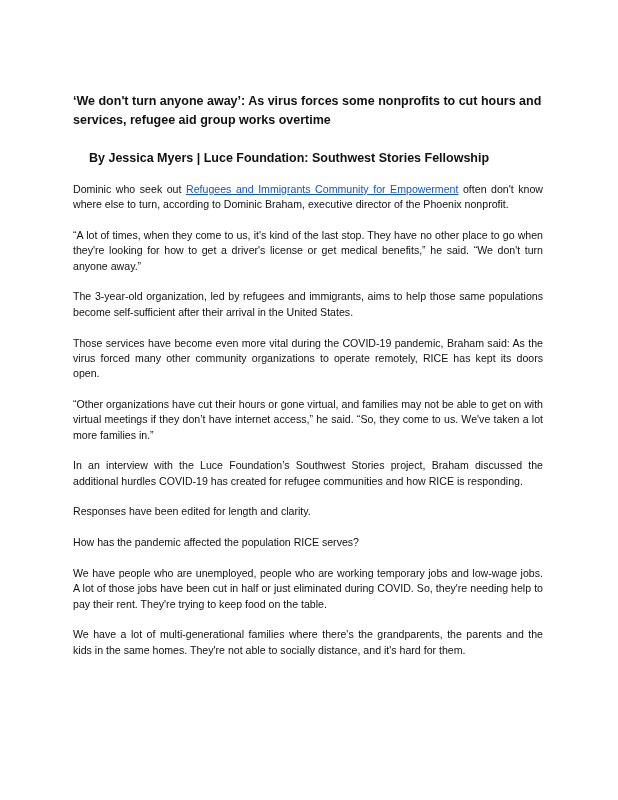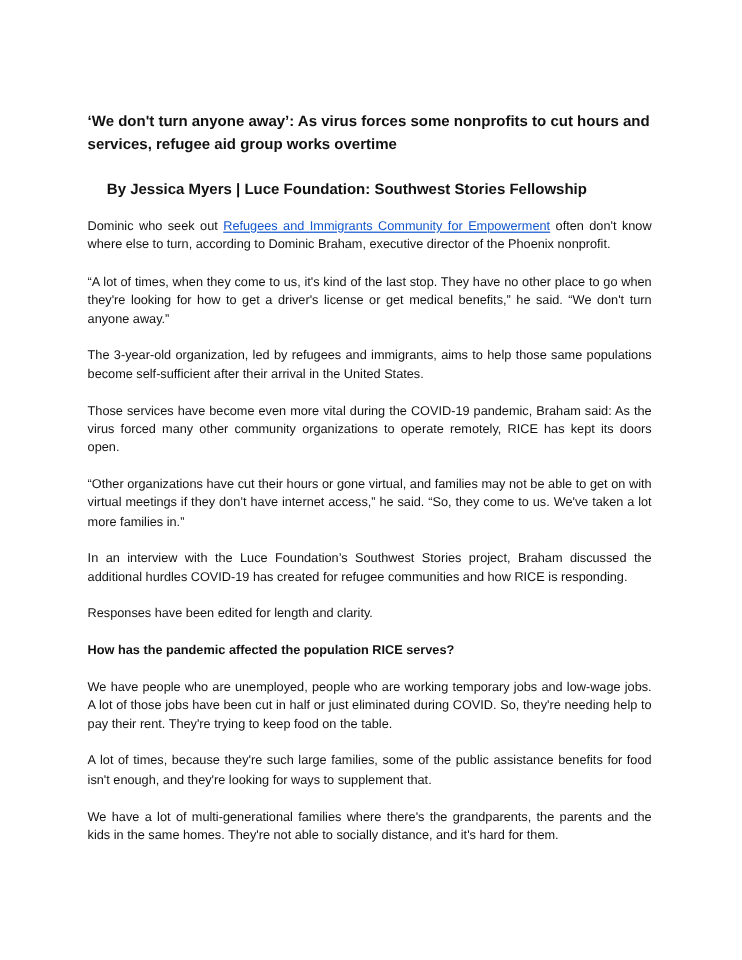--- a/index.html
+++ b/index.html
@@ -17,21 +17,21 @@
     }
     .byline {
       font-weight: bold; font-size: 12.5px; line-height: 19px;
       margin: 19px 0 0 16px;
     }
     p {
       margin: 15.5px 0 0 0;
       text-align: justify;
     }
     p.first { margin-top: 14px; }
-    .q { font-weight: bold; }
+    .q { font-weight: normal; }
     a.link { color: #1155cc; text-decoration: underline; }
   </style>
 </head>
 <body>
 
 <div class="page">
   <h1 class="title">‘We don't turn anyone away’: As virus forces some nonprofits to cut hours and services, refugee aid group works overtime</h1>
   <div class="byline">By Jessica Myers | Luce Foundation: Southwest Stories Fellowship</div>
 
   <p class="first"><span>Dominic who seek out </span><a class="link" href="#">Refugees and Immigrants Community for Empowerment</a><span> often don't know where else to turn, according to Dominic Braham, executive director of the Phoenix nonprofit.</span></p>
@@ -39,15 +39,14 @@
   <p>“A lot of times, when they come to us, it's kind of the last stop. They have no other place to go when they're looking for how to get a driver's license or get medical benefits,” he said. “We don't turn anyone away.”</p>
   <p>The 3-year-old organization, led by refugees and immigrants, aims to help those same populations become self-sufficient after their arrival in the United States.</p>
   <p>Those services have become even more vital during the COVID-19 pandemic, Braham said: As the virus forced many other community organizations to operate remotely, RICE has kept its doors open.</p>
   <p>“Other organizations have cut their hours or gone virtual, and families may not be able to get on with virtual meetings if they don’t have internet access,” he said. “So, they come to us. We've taken a lot more families in.”</p>
   <p>In an interview with the Luce Foundation’s Southwest Stories project, Braham discussed the additional hurdles COVID-19 has created for refugee communities and how RICE is responding.</p>
   <p>Responses have been edited for length and clarity.</p>
 
   <p class="q">How has the pandemic affected the population RICE serves?</p>
 
   <p>We have people who are unemployed, people who are working temporary jobs and low-wage jobs. A lot of those jobs have been cut in half or just eliminated during COVID. So, they're needing help to pay their rent. They're trying to keep food on the table.</p>
-  <p>A lot of times, because they're such large families, some of the public assistance benefits for food isn't enough, and they're looking for ways to supplement that.</p>
   <p>We have a lot of multi-generational families where there's the grandparents, the parents and the kids in the same homes. They're not able to socially distance, and it's hard for them.</p>
 </div>
 
 </body></html>

